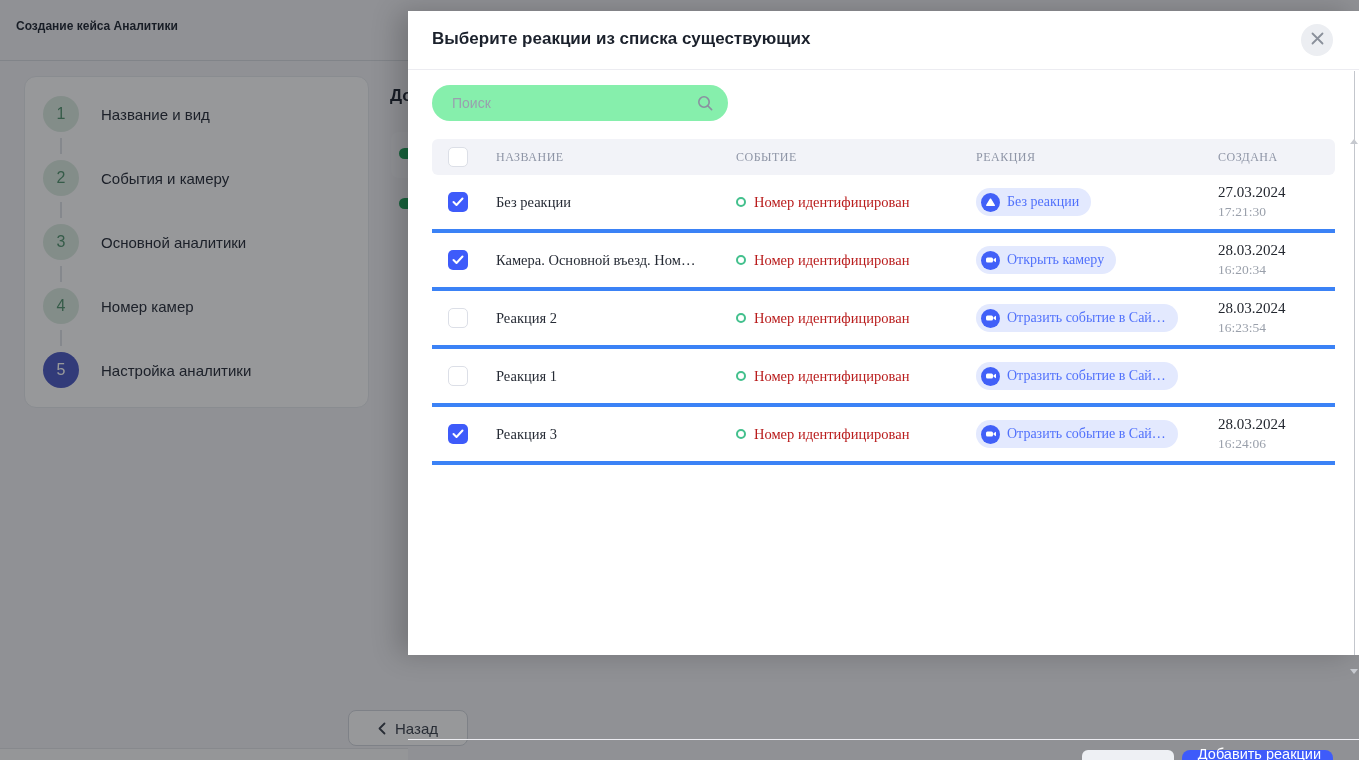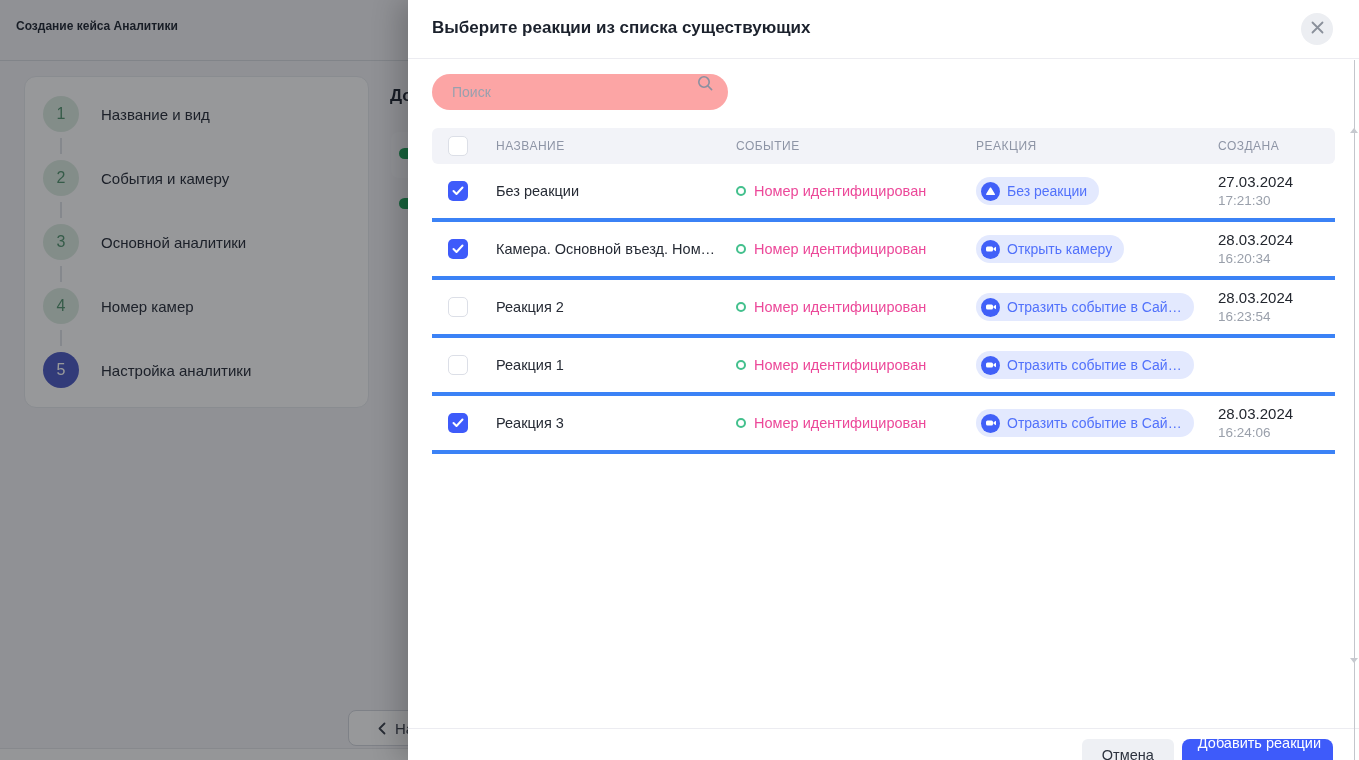--- a/index.html
+++ b/index.html
@@ -28,47 +28,47 @@
 
   .bg-footer{position:absolute;left:0;top:748px;width:408px;height:12px;background:#fbfbfc;border-top:1px solid #e2e4e8;}
   .back-btn{position:absolute;left:348px;top:710px;width:120px;height:36px;background:#ffffff;
             border:1px solid #d3d6dd;border-radius:8px;box-sizing:border-box;display:flex;
             align-items:center;justify-content:center;gap:9px;font-size:15px;color:#3a404c;cursor:pointer;}
   .back-chevron svg{display:block;}
 
   .overlay{position:absolute;left:0;top:0;width:1359px;height:760px;background:rgba(18,20,26,0.44);z-index:5;}
 
   
-  .modal{position:absolute;left:408px;top:0;width:951px;height:760px;background:#ffffff;z-index:10;
+  .modal{position:absolute;left:408px;top:11px;width:951px;height:644px;background:#ffffff;z-index:10;
          box-shadow:-10px 0 26px rgba(0,0,0,0.20);}
   .m-header{position:relative;height:58px;border-bottom:1px solid #ececf1;}
   .m-title{position:absolute;left:24px;top:18px;font-size:17px;font-weight:700;color:#1b212c;}
   .close-btn{position:absolute;right:26px;top:13px;width:32px;height:32px;border-radius:50%;
              background:#eceef2;display:flex;align-items:center;justify-content:center;cursor:pointer;}
 
-  .search-wrap{position:absolute;left:24px;top:74px;width:296px;height:36px;background:#fca5a5;
-               border-radius:18px;display:flex;box-sizing:border-box;padding:0 14px 0 18px;}
+  .search-wrap{position:absolute;left:24px;top:74px;width:296px;height:36px;background:#86efac;
+               border-radius:18px;display:flex;align-items:center;box-sizing:border-box;padding:0 14px 0 18px;}
   .search-wrap input{flex:1;border:0;outline:0;background:transparent;font-size:14px;color:#3a404c;
                      font-family:"Liberation Sans",sans-serif;}
   .search-wrap input::placeholder{color:#99a0ae;}
   .search-icon{display:flex;}
 
-  .table{position:absolute;left:24px;top:128px;width:903px;}
+  .table{position:absolute;left:24px;top:128px;width:903px;font-family:Liberation Serif, serif;}
   .tgrid{display:grid;grid-template-columns:48px 240px 240px 242px 1fr;align-items:center;}
   .thead{height:36px;background:#f2f3f8;border-radius:6px;}
   .th{font-size:12px;color:#8e95a6;letter-spacing:0.5px;padding-left:16px;}
   .trow{height:54px;border-bottom:4px solid #3b82f6;}
   .cell{padding-left:16px;}
   .c-check{padding-left:0;}
   .checkbox{display:block;width:20px;height:20px;border-radius:5px;margin-left:16px;box-sizing:border-box;cursor:pointer;}
   .checkbox.unchecked{background:#ffffff;border:1px solid #dcdfe7;}
   .checkbox.checked{background:#3e5bfa;display:flex;align-items:center;justify-content:center;}
   .checkbox.checked svg{display:block;}
   .c-name{font-size:14.5px;color:#262b35;white-space:nowrap;overflow:hidden;}
-  .c-event{display:flex;align-items:center;gap:8px;font-size:14.5px;color:#ec4899;}
+  .c-event{display:flex;align-items:center;gap:8px;font-size:14.5px;color:#b91c1c;}
   .ring{width:6px;height:6px;border:2px solid #43c08d;border-radius:50%;flex:0 0 auto;}
   .badge{display:inline-flex;align-items:center;gap:7px;height:28px;background:#e3e9fe;
          border-radius:14px;padding:0 12px 0 5px;max-width:215px;}
   .bicon{width:19px;height:19px;border-radius:50%;background:#4160f8;display:flex;
          align-items:center;justify-content:center;flex:0 0 auto;}
   .btext{font-size:14px;color:#5171fb;white-space:nowrap;overflow:hidden;}
   .c-date .d{font-size:15px;font-weight:500;color:#23272f;line-height:19px;}
   .c-date .t{font-size:13.5px;color:#9aa0ab;line-height:19px;}
 
   .m-footer{position:absolute;left:0;right:0;top:708px;height:52px;border-top:1px solid #ececf1;

